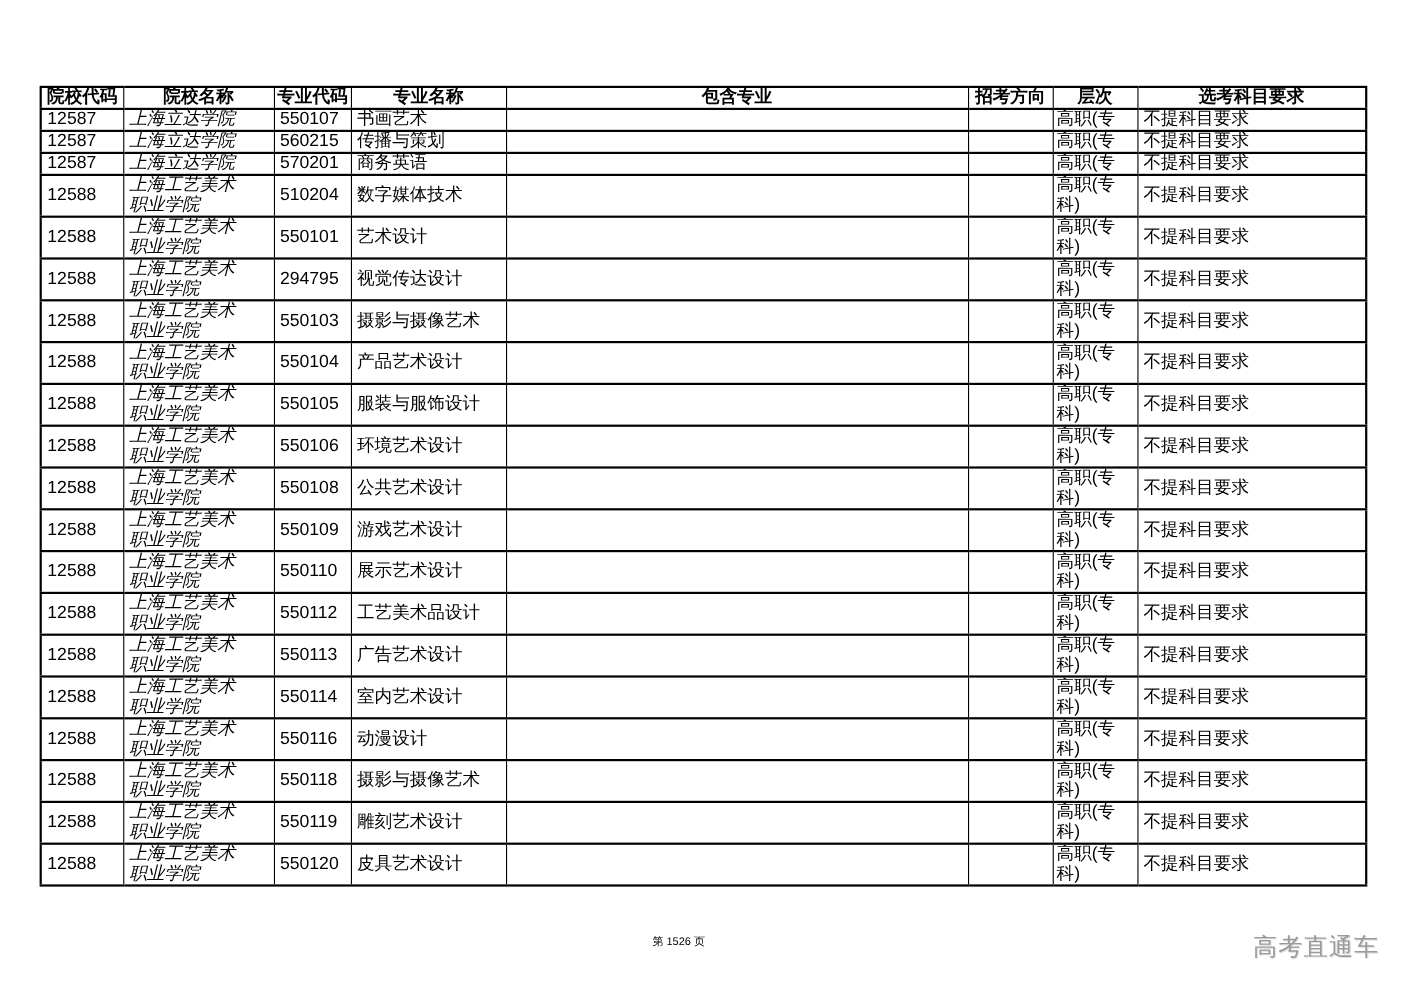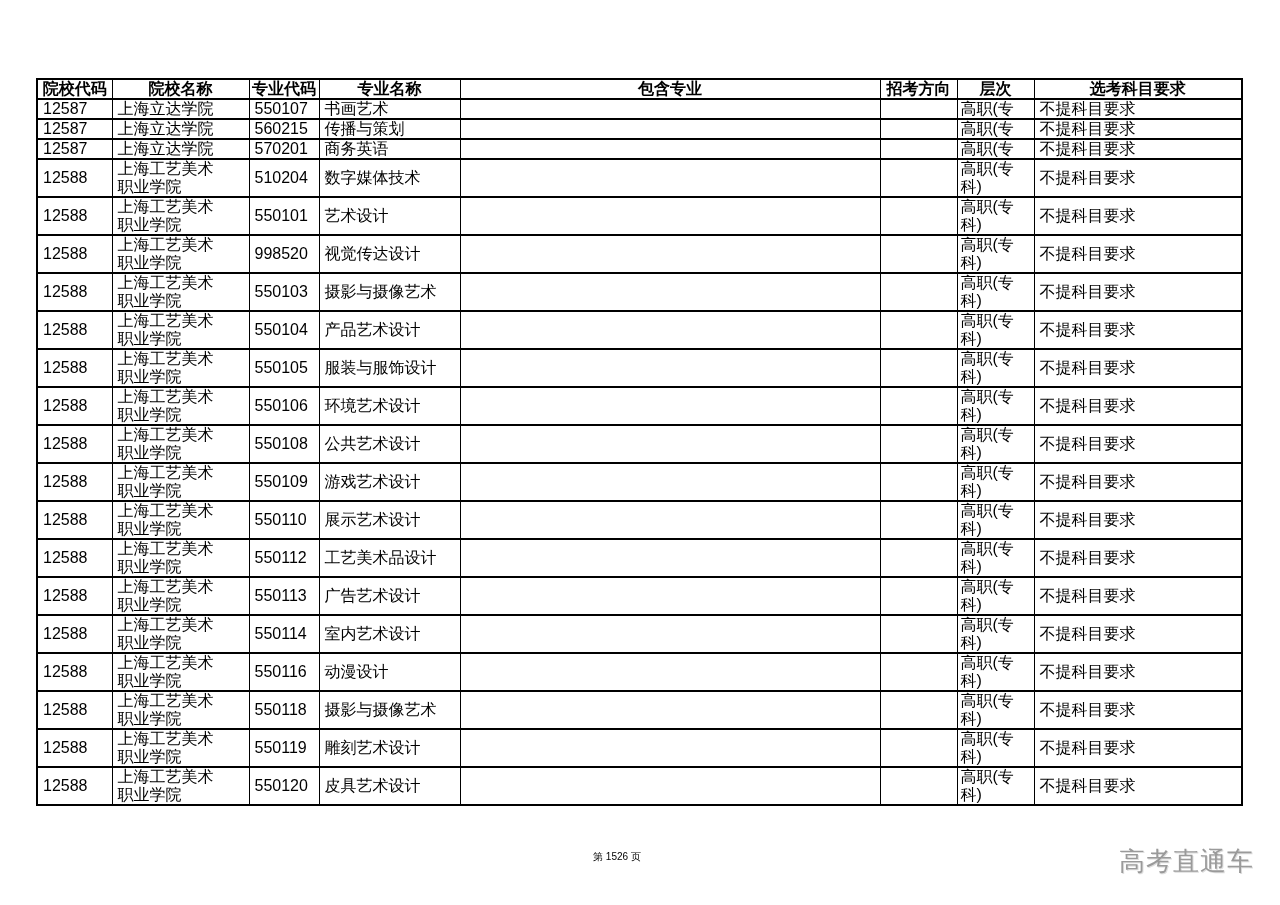--- a/index.html
+++ b/index.html
@@ -35,38 +35,38 @@
   th {
     font-weight: bold;
     text-align: center;
     white-space: nowrap;
   }
   tr.row-compact { height: 19px; }
   tr.row-tall   { height: 38px; border-radius: 13px; }
   td { text-align: left; }
   .cell-text { padding: 0 6px 0 5px; word-break: break-all; }
   .col-major-name .cell-text { padding-right: 13px; }
-  .col-college-name .cell-text { padding-right: 22px; }
+  .col-college-name .cell-text { padding-right: 22px; font-style: italic; }
   .col-level .cell-text { padding: 0 7px 0 3px; }
   tr.row-compact td .cell-text { max-height: 18px; overflow: hidden; }
   .footer {
     position: absolute;
     left: 0;
     top: 847px;
     width: 1234px;
     text-align: center;
     font-size: 10px;
     line-height: 20px;
     color: #000000;
   }
   .watermark {
     position: absolute;
     top: 849px;
     right: 26px;
-    font-size: 26px;
+    font-size: 22px;
     line-height: 24px;
     color: #9a9a9a;
     text-shadow: 1px 1px 0 #dedede;
     letter-spacing: 1px;
   }
 </style>
 </head>
 <body>
 
 <div class="page">
@@ -226,21 +226,21 @@
           </td>
         </tr>
         <tr class="row-tall">
           <td class="col-college-code">
             <div class="cell-text">12588</div>
           </td>
           <td class="col-college-name">
             <div class="cell-text">上海工艺美术职业学院</div>
           </td>
           <td class="col-major-code">
-            <div class="cell-text">998520</div>
+            <div class="cell-text">294795</div>
           </td>
           <td class="col-major-name">
             <div class="cell-text">视觉传达设计</div>
           </td>
           <td class="col-included-majors">
             <div class="cell-text"></div>
           </td>
           <td class="col-exam-direction">
             <div class="cell-text"></div>
           </td>

